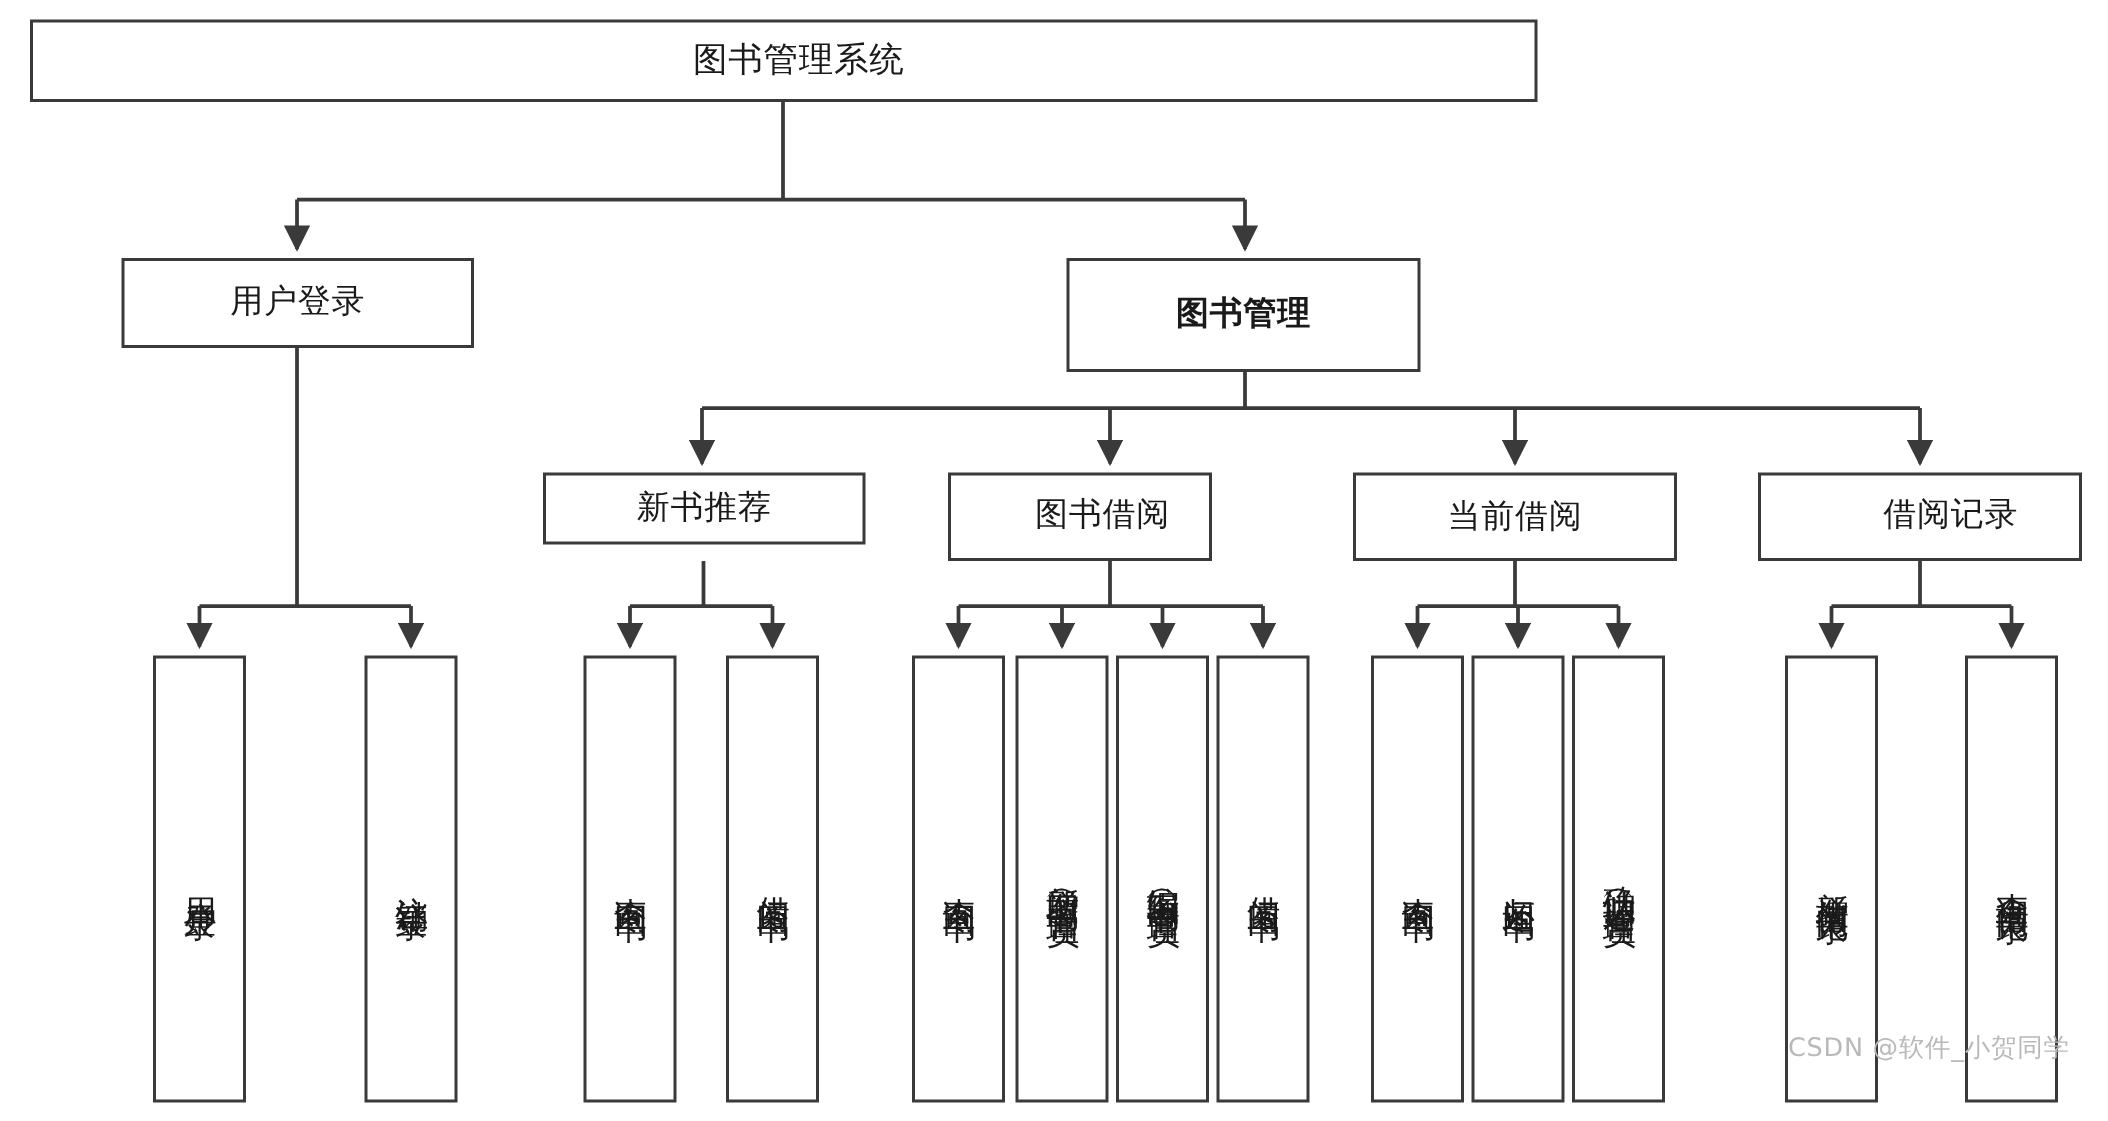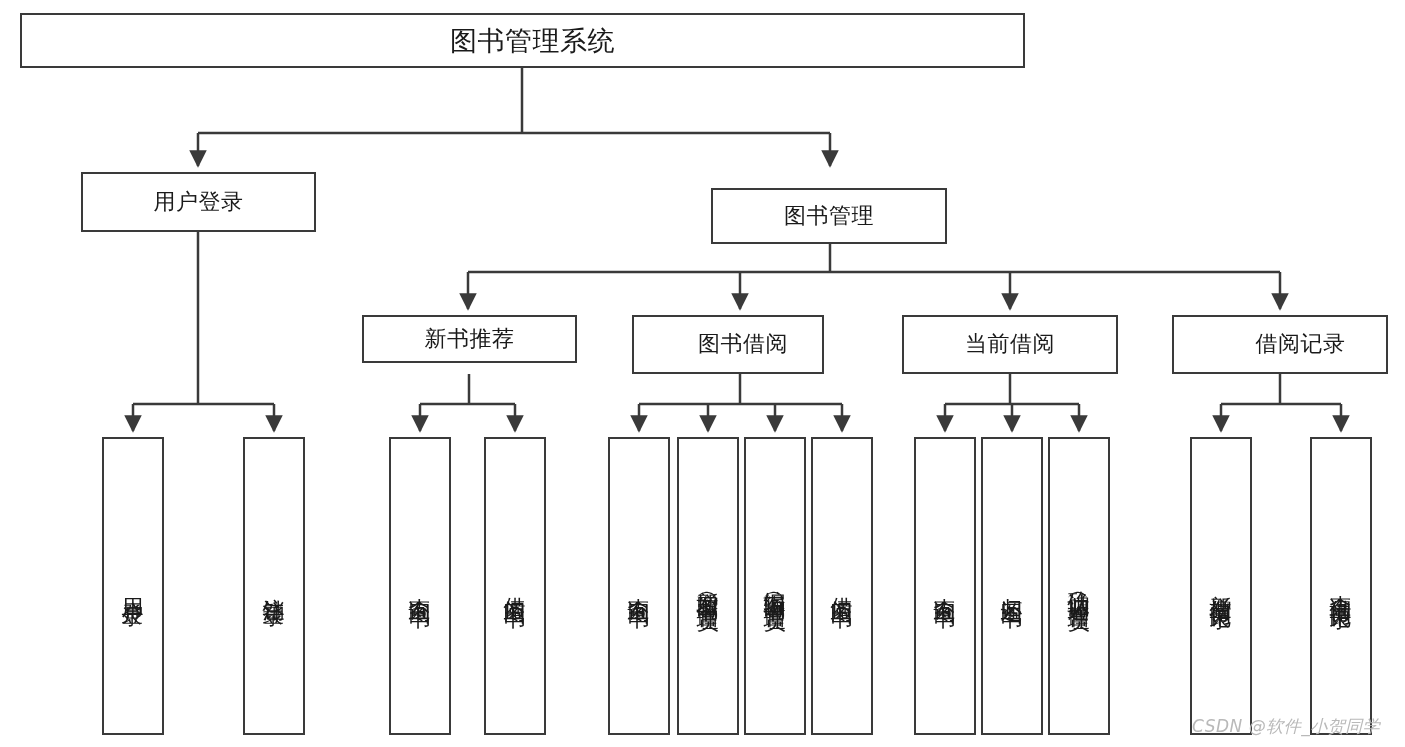--- a/index.html
+++ b/index.html
@@ -33,21 +33,21 @@
     align-items: center;
     justify-content: center;
     text-align: center;
   }
   .node.h {
     font-size: 22px;
     letter-spacing: 0.5px;
     line-height: 1.1;
   }
   .node.root {
-    font-size: 27px;
+    font-size: 23px;
     padding-left: 20px;
   }
   .node.v {
     writing-mode: vertical-rl;
     text-orientation: upright;
     font-size: 22px;
     letter-spacing: 3px;
     line-height: 1.05;
     padding: 4px 0;
   }
@@ -110,24 +110,24 @@
       <path d="M 1280 374 L 1280 404"></path>
       <path d="M 1221 404 L 1341 404"></path>
       <path d="M 1221 404 L 1221 431" marker-end="url(#arrow)"></path>
       <path d="M 1341 404 L 1341 431" marker-end="url(#arrow)"></path>
     </g>
   </svg>
 
   <div class="node h root" style="left:20px; top:13px; width:1005px; height:55px;">图书管理系统</div>
 
   <div class="node h" style="left:81px; top:172px; width:235px; height:60px;">用户登录</div>
-  <div class="node h" style="left:711px; top:188px; width:236px; height:56px;">图书管理</div>
+  <div class="node h" style="left:711px; top:172px; width:236px; height:76px;font-weight:bold;">图书管理</div>
 
   <div class="node h" style="left:362px; top:315px; width:215px; height:48px;">新书推荐</div>
-  <div class="node h" style="left:632px; top:315px; width:192px; height:59px;padding-left:30px;">图书借阅</div>
+  <div class="node h" style="left:632px; top:315px; width:176px; height:59px;padding-left:30px;">图书借阅</div>
   <div class="node h" style="left:902px; top:315px; width:216px; height:59px;font-family:Liberation Serif, serif;">当前借阅</div>
   <div class="node h" style="left:1172px; top:315px; width:216px; height:59px;padding-left:41px;">借阅记录</div>
 
   <div class="node v" style="left:102px; top:437px; width:62px; height:298px;">用户登录</div>
   <div class="node v" style="left:243px; top:437px; width:62px; height:298px;">注销登录</div>
 
   <div class="node v" style="left:389px; top:437px; width:62px; height:298px;">查询图书</div>
   <div class="node v" style="left:484px; top:437px; width:62px; height:298px;">借阅图书</div>
 
   <div class="node v" style="left:608px; top:437px; width:62px; height:298px;">查询图书</div>
@@ -135,15 +135,15 @@
   <div class="node v" style="left:744px; top:437px; width:62px; height:298px;">编辑图书（管理员）</div>
   <div class="node v" style="left:811px; top:437px; width:62px; height:298px;">借阅图书</div>
 
   <div class="node v" style="left:914px; top:437px; width:62px; height:298px;">查询图书</div>
   <div class="node v" style="left:981px; top:437px; width:62px; height:298px;">归还图书</div>
   <div class="node v" style="left:1048px; top:437px; width:62px; height:298px;">确认归还（管理员）</div>
 
   <div class="node v" style="left:1190px; top:437px; width:62px; height:298px;">新增借阅记录</div>
   <div class="node v" style="left:1310px; top:437px; width:62px; height:298px;">查询借阅记录</div>
 
-  <div class="watermark" style="left:1192px; top:715px;font-style:italic;">CSDN @软件_小贺同学</div>
+  <div class="watermark" style="left:1192px; top:687px;">CSDN @软件_小贺同学</div>
 
 </div>
 
 </body></html>

